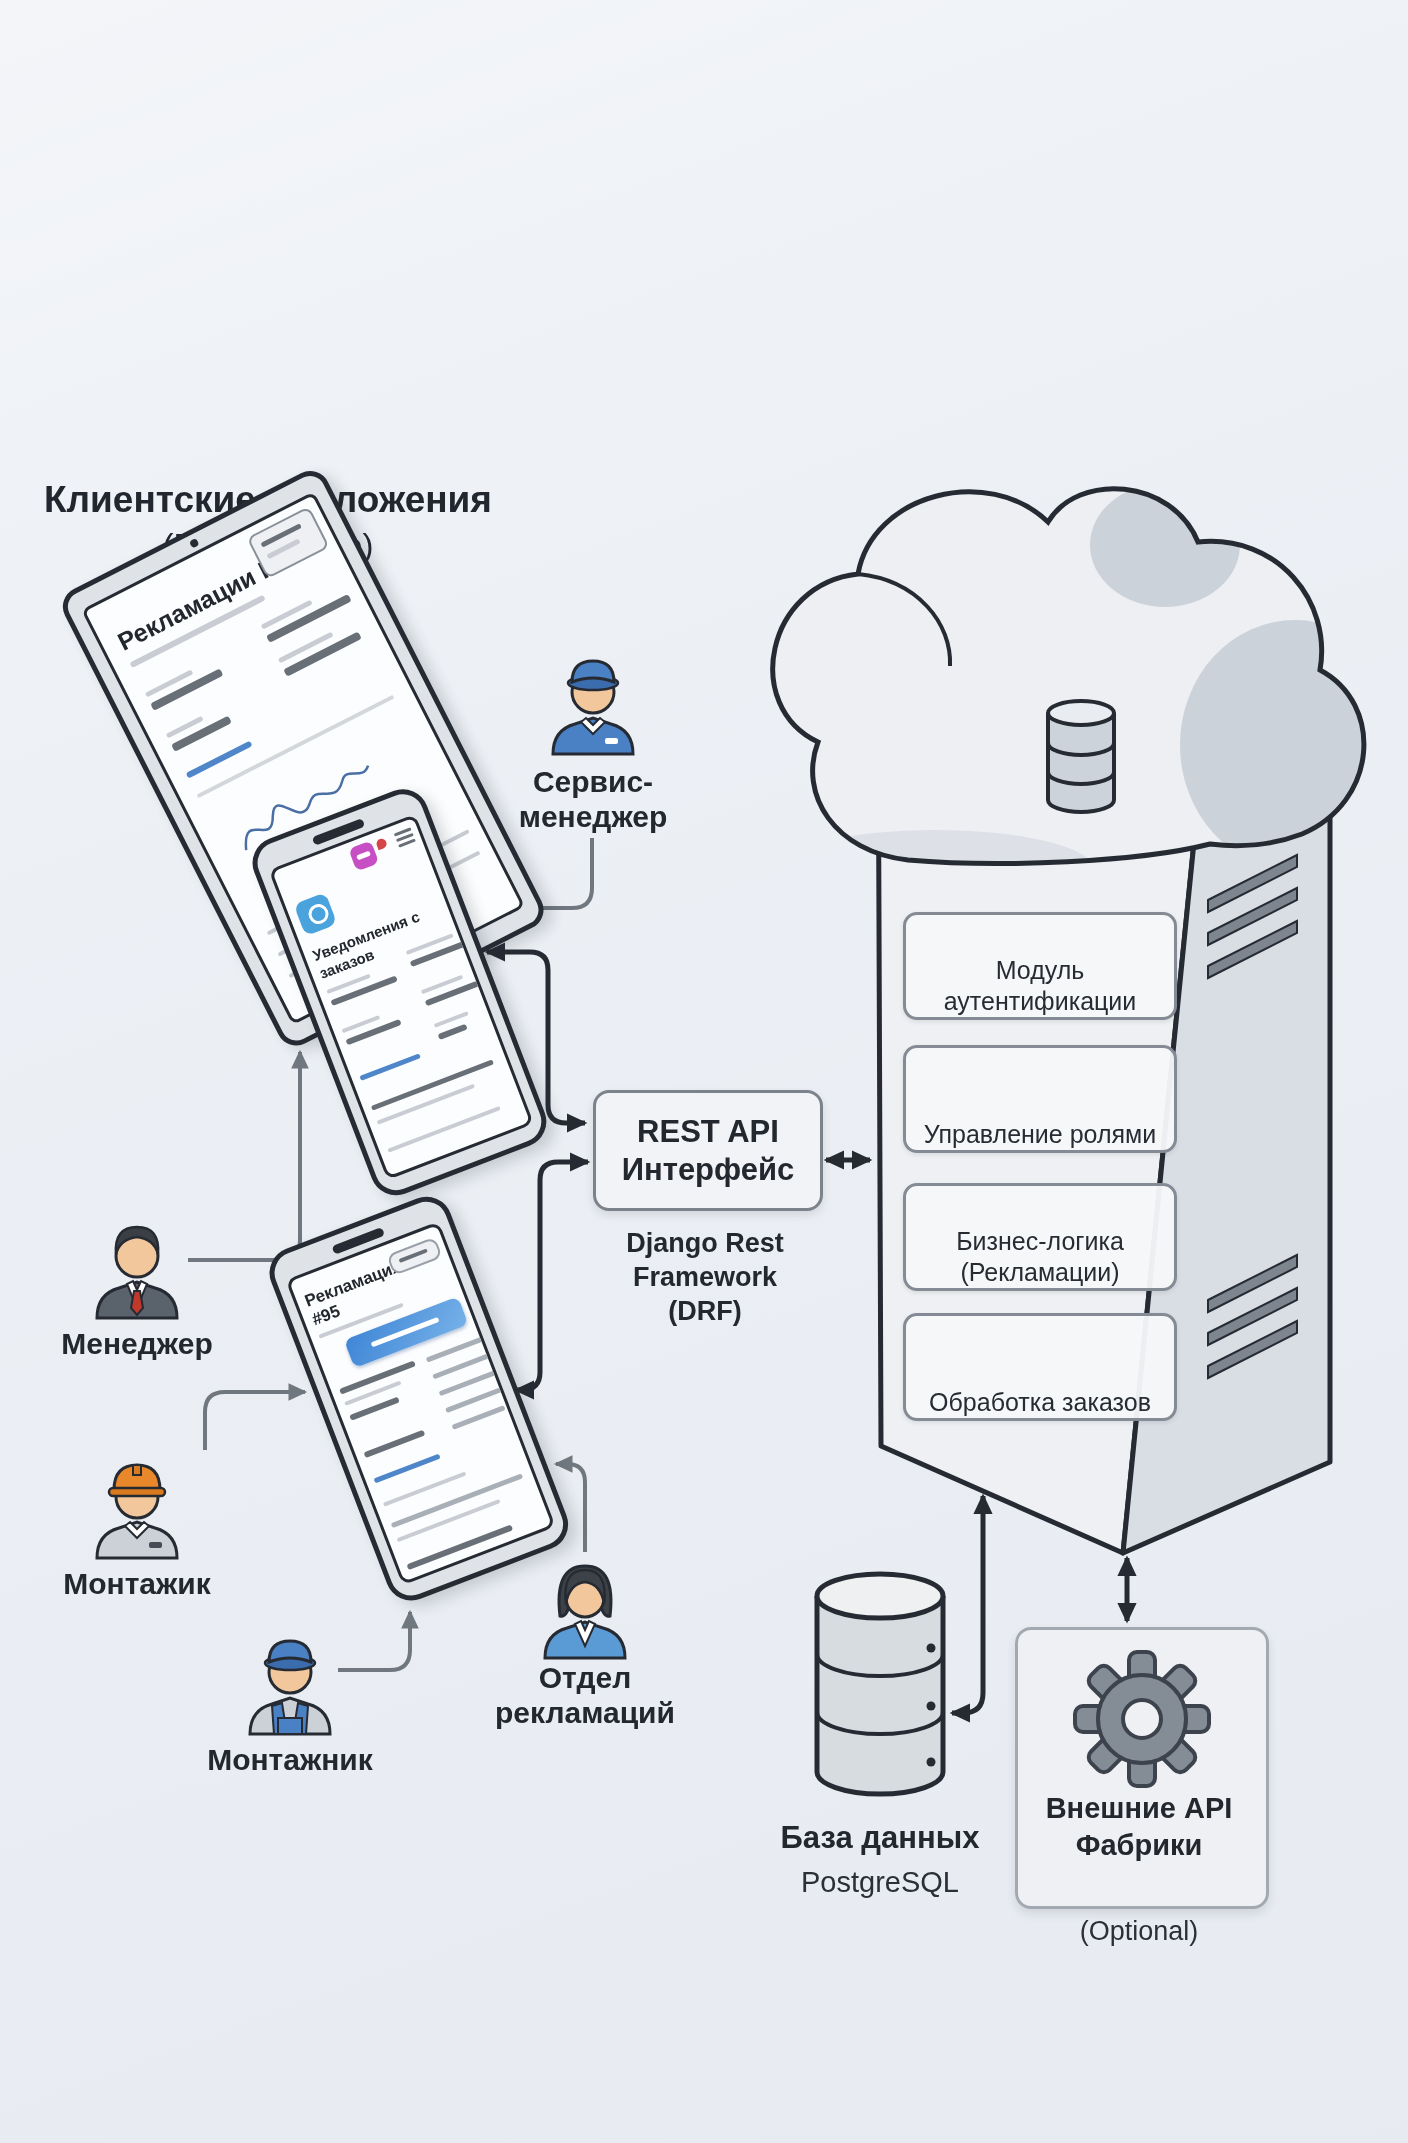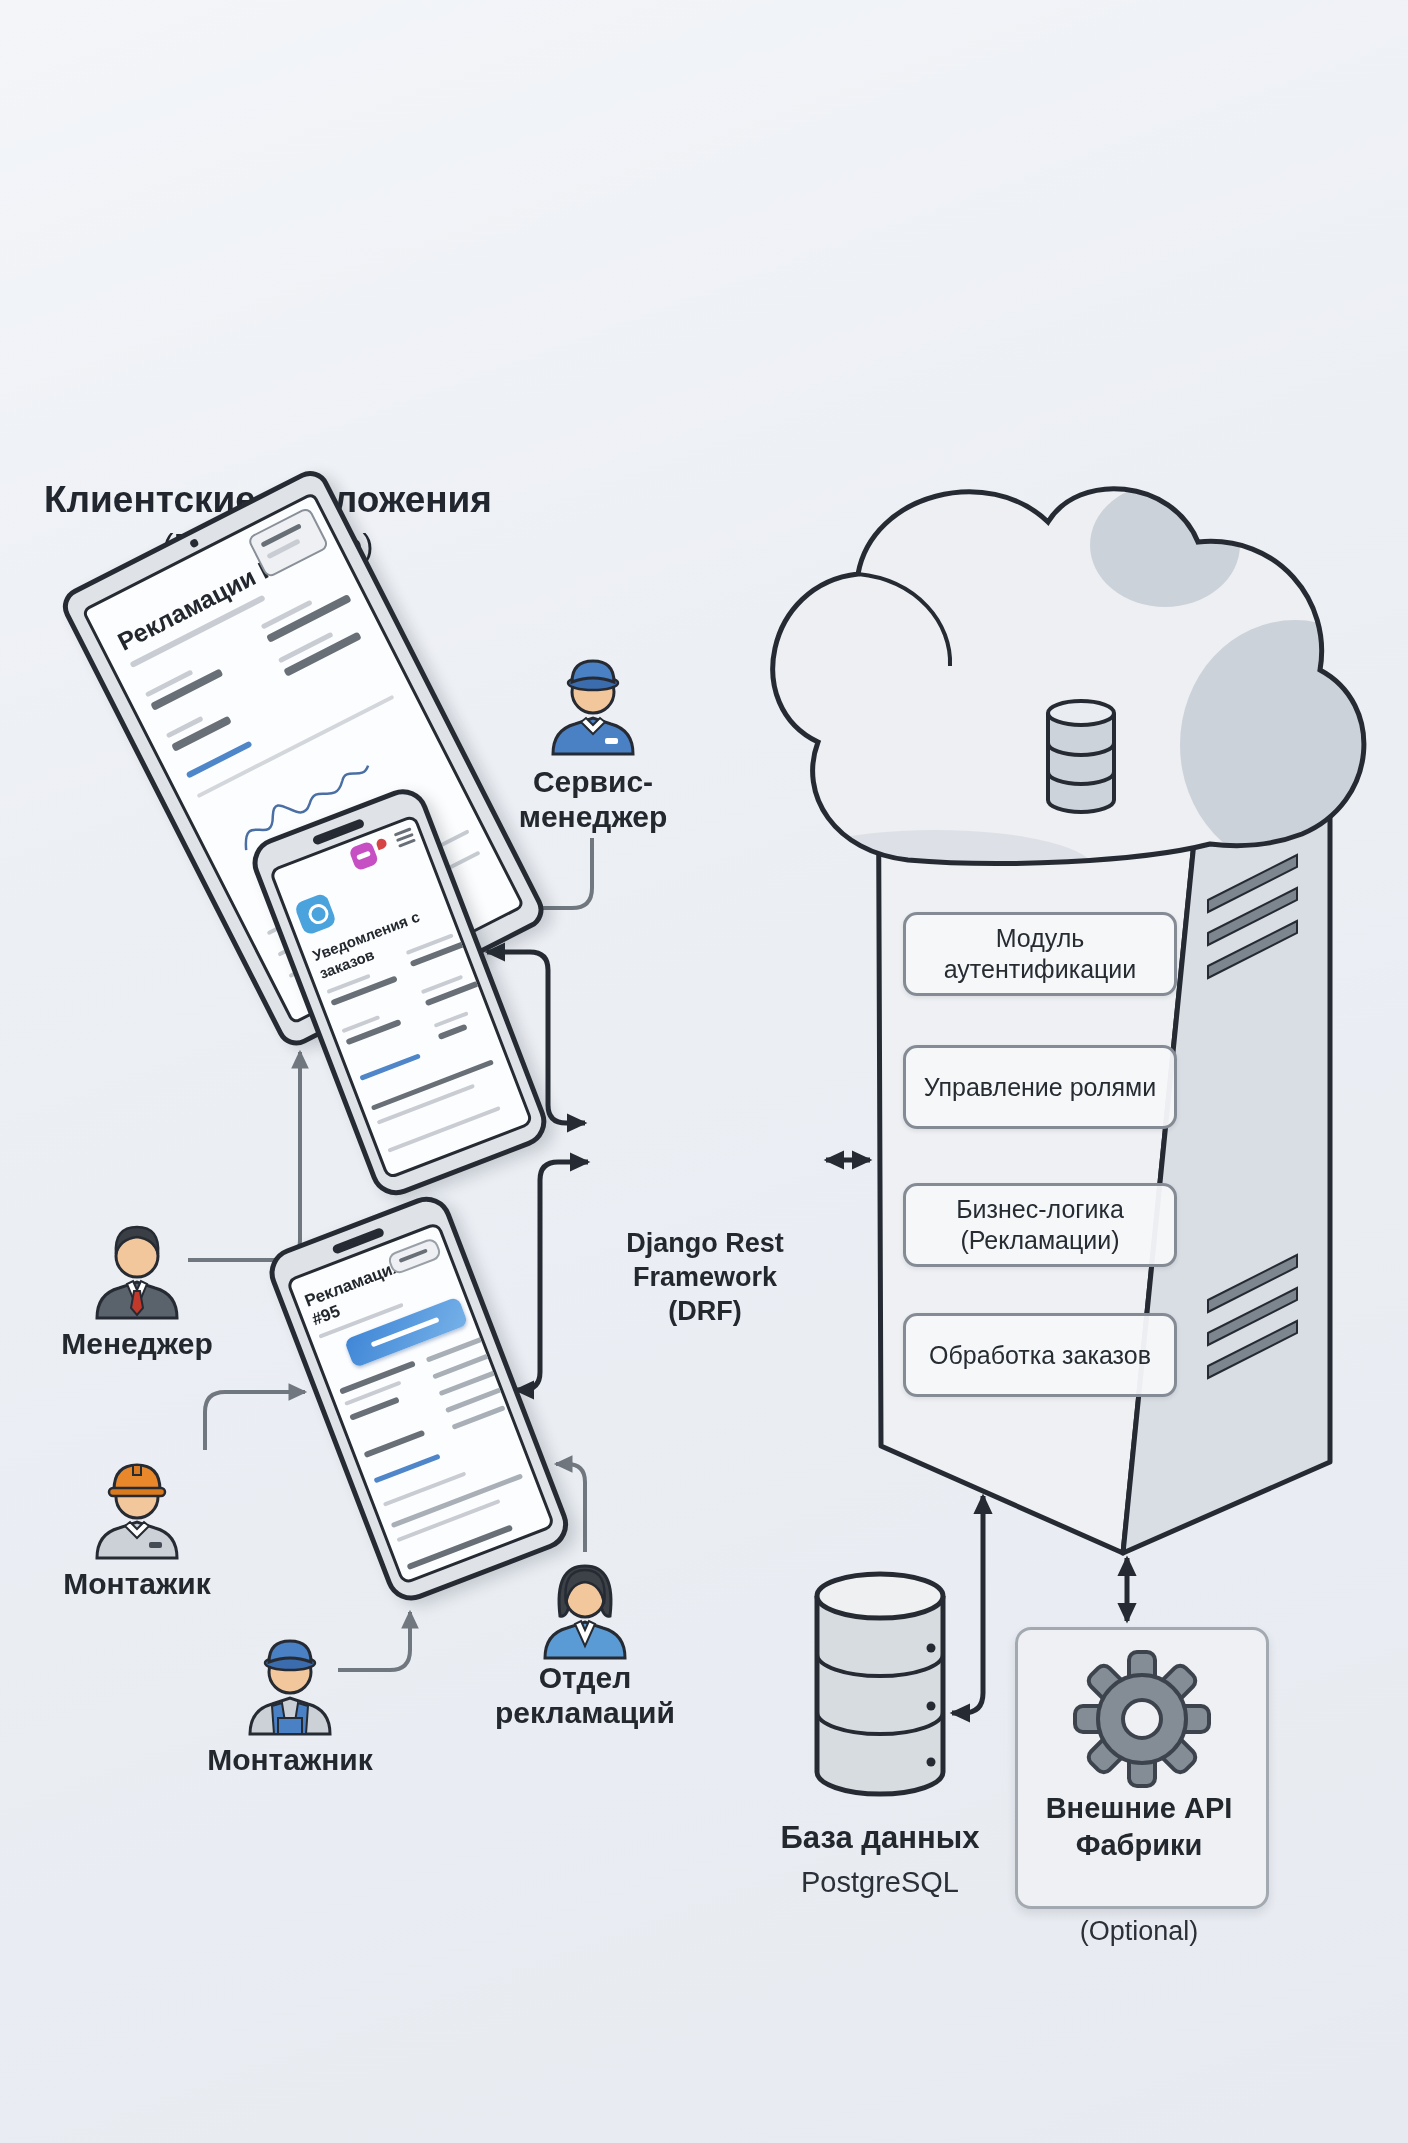--- a/index.html
+++ b/index.html
@@ -12,22 +12,22 @@
   svg{display:block;}
   
   .main-title{left:58px;top:22px;font-size:66px;line-height:76px;font-weight:700;color:#1e232b;letter-spacing:.5px;}
   .sec-head{width:460px;text-align:center;font-size:37px;font-weight:700;color:#22262e;line-height:44px;}
   .sec-sub{width:460px;text-align:center;font-size:33px;font-weight:400;color:#22262e;line-height:40px;}
   
   .rest-box{left:593px;top:1090px;width:224px;height:115px;background:#f1f3f6;border:3px solid #7b828b;
     border-radius:16px;box-shadow:0 4px 8px rgba(40,48,60,.12);display:flex;flex-direction:column;
     align-items:center;justify-content:center;font-size:31px;font-weight:700;line-height:38px;color:#23272e;}
   .rest-caption{left:593px;top:1226px;width:224px;text-align:center;font-size:27px;font-weight:700;line-height:34px;color:#23272e;}
-  .module-box{left:903px;width:274px;height:84px;background:rgba(245,247,249,.96);border:3px solid #848b94;
-    border-radius:14px;display:flex;align-items:center;justify-content:center;text-align:center;
+  .module-box{left:903px;width:274px;height:108px;background:rgba(245,247,249,.96);border:3px solid #848b94;
+    border-radius:14px;display:flex;align-items:flex-end;justify-content:center;text-align:center;
     font-size:25px;font-weight:500;line-height:31px;color:#272c33;padding:0 14px;box-sizing:border-box;
     box-shadow:0 2px 4px rgba(40,48,60,.10);}
   .ext-box{left:1015px;top:1627px;width:248px;height:276px;background:#eef0f3;border:3px solid #a3a9b1;
     border-radius:16px;box-shadow:0 5px 10px rgba(40,48,60,.12);}
   .ext-label{left:1015px;top:1790px;width:248px;text-align:center;font-size:29px;font-weight:700;line-height:37px;color:#23272e;}
   .ext-note{left:1015px;top:1916px;width:248px;text-align:center;font-size:27px;font-weight:500;color:#2b3038;}
   .db-label{left:756px;top:1820px;width:248px;text-align:center;font-size:31px;font-weight:700;color:#23272e;}
   .db-sublabel{left:756px;top:1866px;width:248px;text-align:center;font-size:29px;font-weight:500;color:#2b3038;}
   
   .actor-label{text-align:center;font-size:30px;font-weight:700;color:#23272e;line-height:35px;}
@@ -209,20 +209,24 @@
       <div class="bar" style="left:100px;top:192px;width:56px;height:5px;"></div>
       <div class="bar dk" style="left:8px;top:186px;width:64px;height:6px;"></div>
       <div class="bar bl" style="left:8px;top:214px;width:70px;height:5px;"></div>
       <div class="bar lt" style="left:8px;top:240px;width:88px;height:4px;"></div>
       <div class="bar" style="left:8px;top:262px;width:140px;height:5px;"></div>
       <div class="bar lt" style="left:8px;top:278px;width:110px;height:4px;"></div>
       <div class="bar dk" style="left:8px;top:306px;width:112px;height:6px;"></div>
     </div>
   </div>
 
+  <div class="abs rest-box">
+    <div>REST API</div>
+    <div>Интерфейс</div>
+  </div>
   <div class="abs rest-caption">
     <div>Django Rest</div>
     <div>Framework</div>
     <div>(DRF)</div>
   </div>
 
   <div class="abs module-box" style="top:912px">
       <span>Модуль аутентификации</span>
     </div>
   <div class="abs module-box" style="top:1045px">

